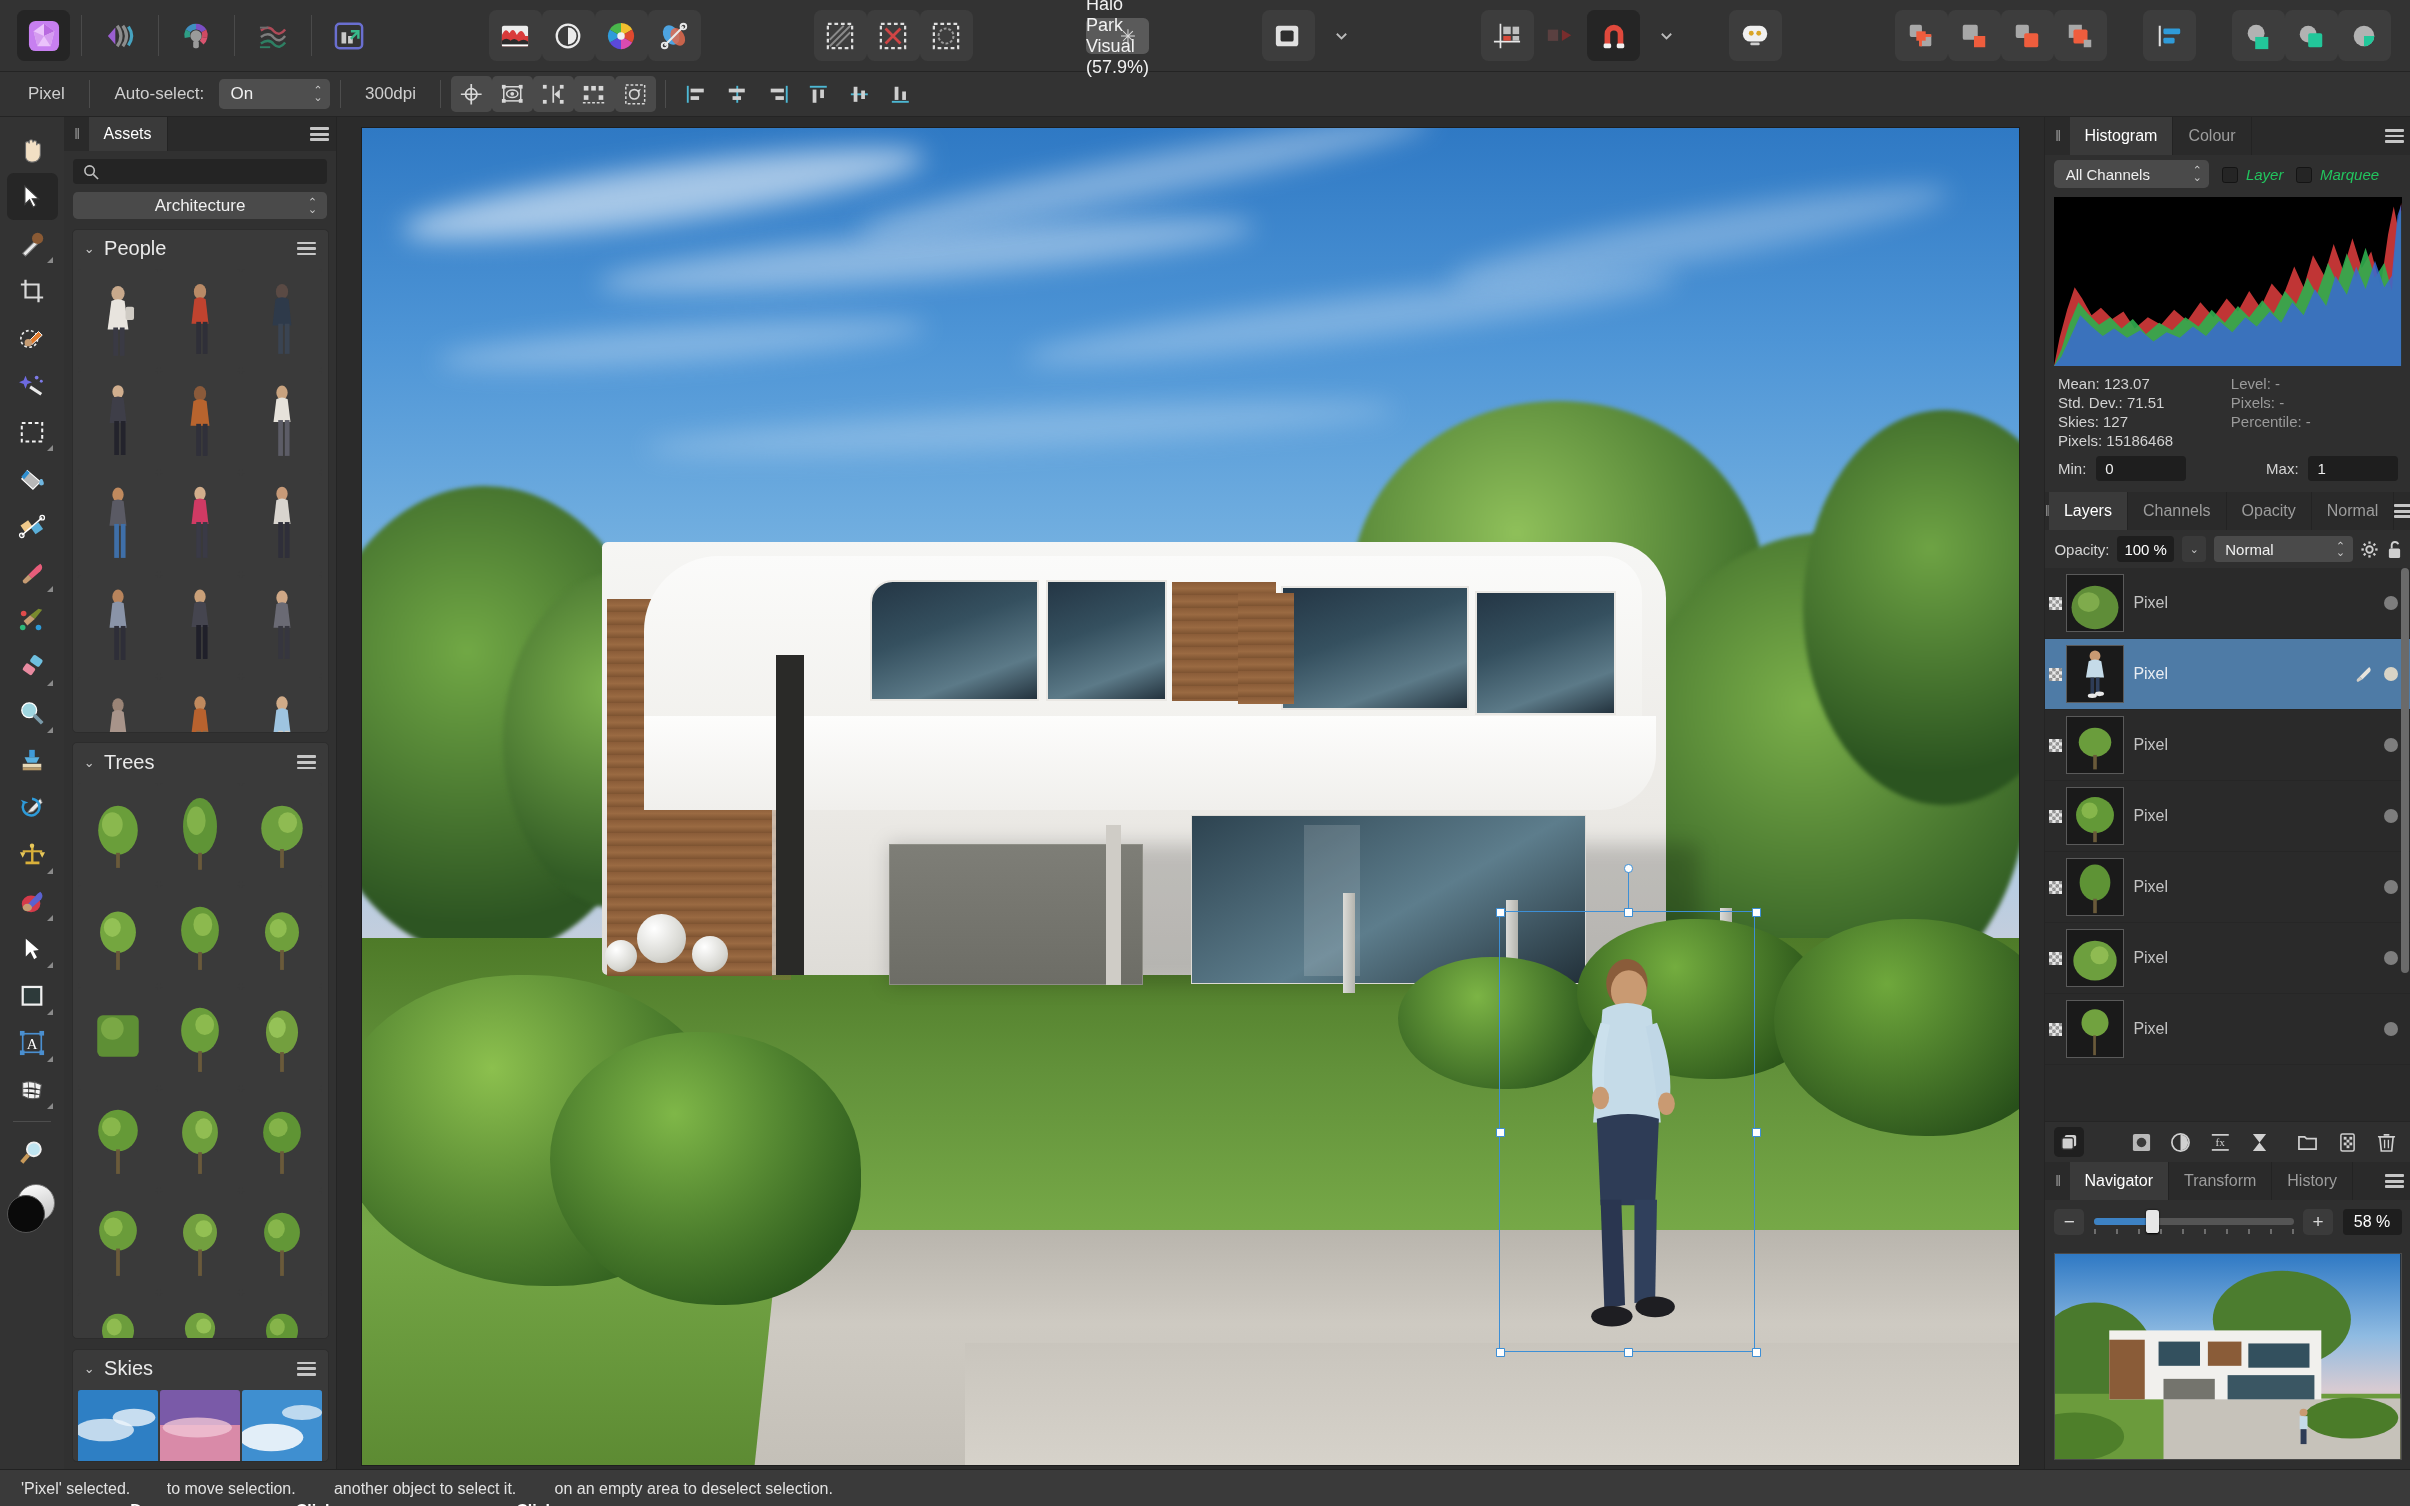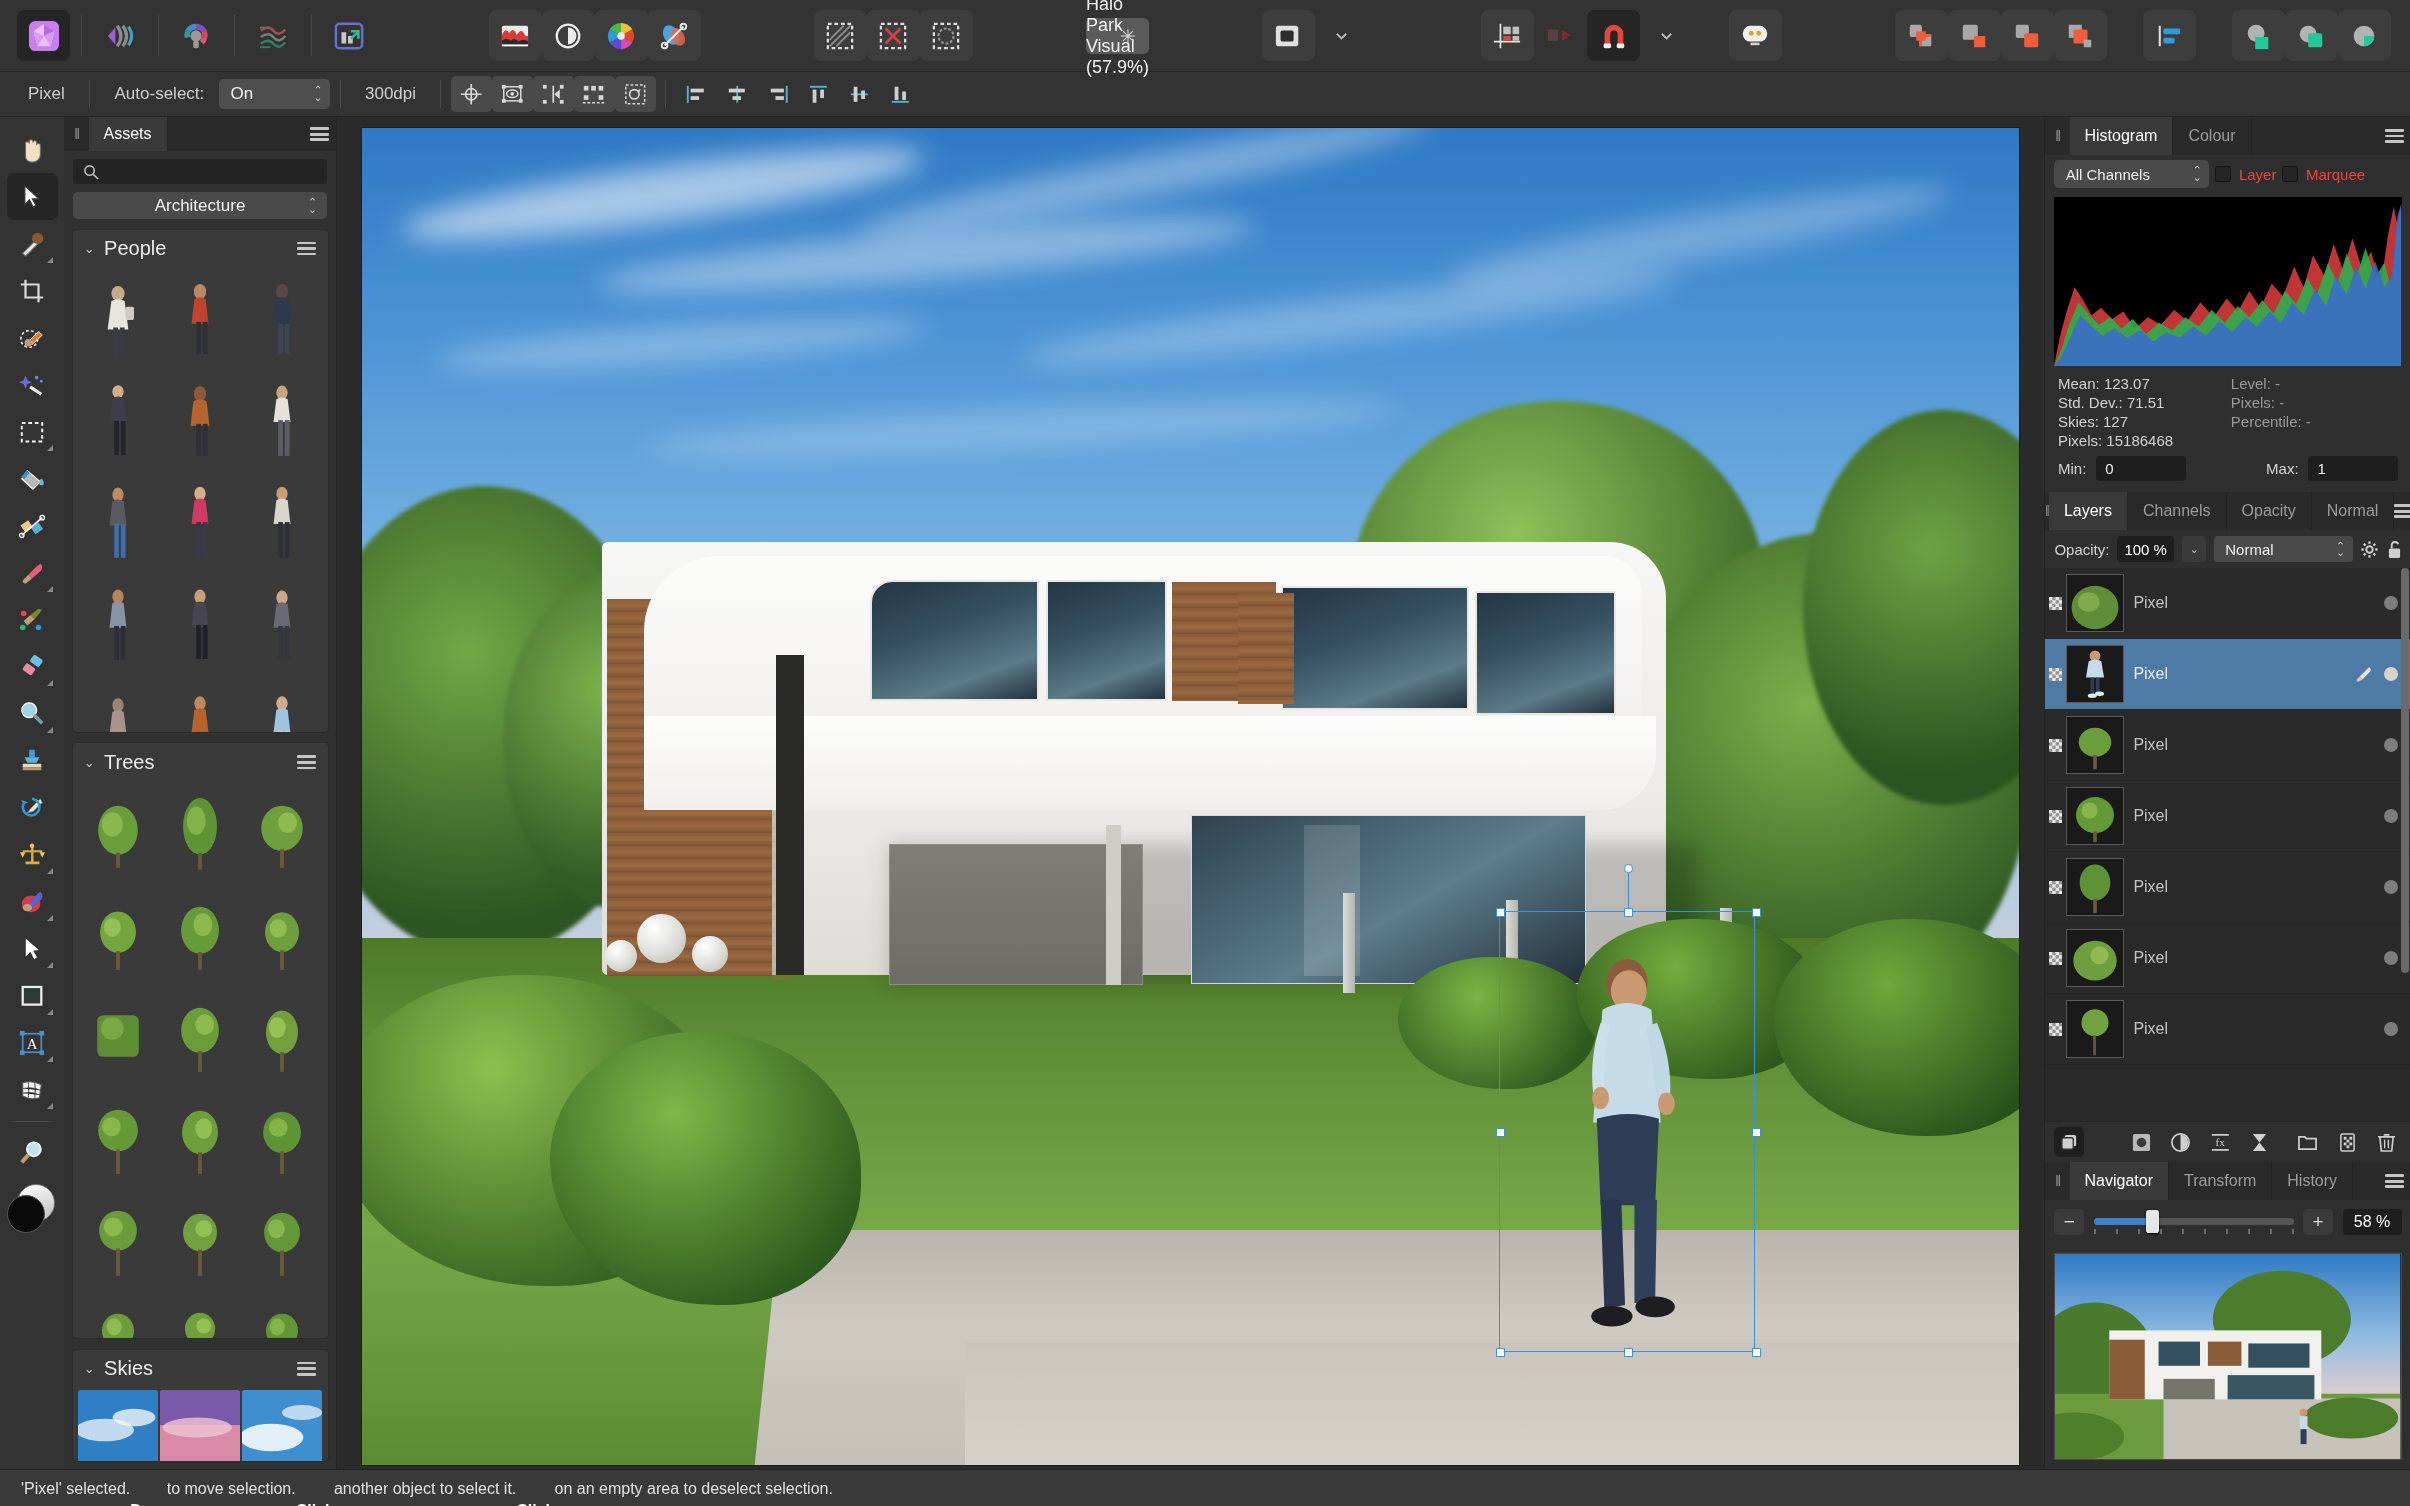--- a/index.html
+++ b/index.html
@@ -125,23 +125,23 @@
   .sel-rect{position:absolute;border:1.4px solid #3d8fd6;}
   .sel-h{position:absolute;width:8.5px;height:8.5px;background:#ffffff;border:1.4px solid #3d8fd6;border-radius:0.9px;}
   .rot-line{position:absolute;width:1.4px;background:#3d8fd6;}
 
   
   .person{position:absolute;}
 
   
   .right{width:367px;flex:0 0 367px;background:#2f2f2f;display:flex;flex-direction:column;border-left:0.9px solid #242424;}
   .sect{display:flex;flex-direction:column;}
-  .hist-ctrl{height:38px;display:flex;align-items:center;padding:0 9.4px;gap:6px;}
+  .hist-ctrl{height:38px;display:flex;align-items:center;padding:0 9.4px;gap:13px;}
   .chan-sel{width:155px;height:28px;background:#4a4a4a;border-radius:4.7px;display:flex;align-items:center;padding:0 7.5px 0 11.3px;justify-content:space-between;font-size:15px;color:#efefef;cursor:pointer;}
-  .cbox{display:flex;align-items:center;gap:7.5px;font-size:15px;color:#ef4444;cursor:pointer;}
+  .cbox{display:flex;align-items:flex-end;gap:7.5px;font-size:15px;color:#22c55e;cursor:pointer;font-style:italic;}
   .cbox .box{width:16px;height:16px;background:#252525;border-radius:2.8px;border:0.9px solid #141414;}
   .histogram{margin:3.8px 9.4px 0;height:169px;background:#000;position:relative;overflow:hidden;}
   .stats{display:grid;grid-template-columns:1fr 1fr;padding:9.4px 13px 3.8px;gap:1.9px 5.6px;font-size:15px;}
   .stats .lbl{color:#d2d2d2;}
   .stats .dim{color:#9a9a9a;}
   .minmax{display:flex;align-items:center;padding:3.8px 13px 11.3px;gap:9.4px;font-size:15px;}
   .numfield{height:24.5px;background:#1e1e1e;border-radius:3.8px;padding:0 9.4px;display:flex;align-items:center;font-size:15px;color:#efefef;min-width:90px;}
 
   .opacity-row{height:38px;display:flex;align-items:center;padding:0 9.4px;gap:7.5px;font-size:15px;}
   .opv{height:26px;background:#1e1e1e;border-radius:3.8px;padding:0 7.5px;display:flex;align-items:center;color:#fff;font-size:15px;}

